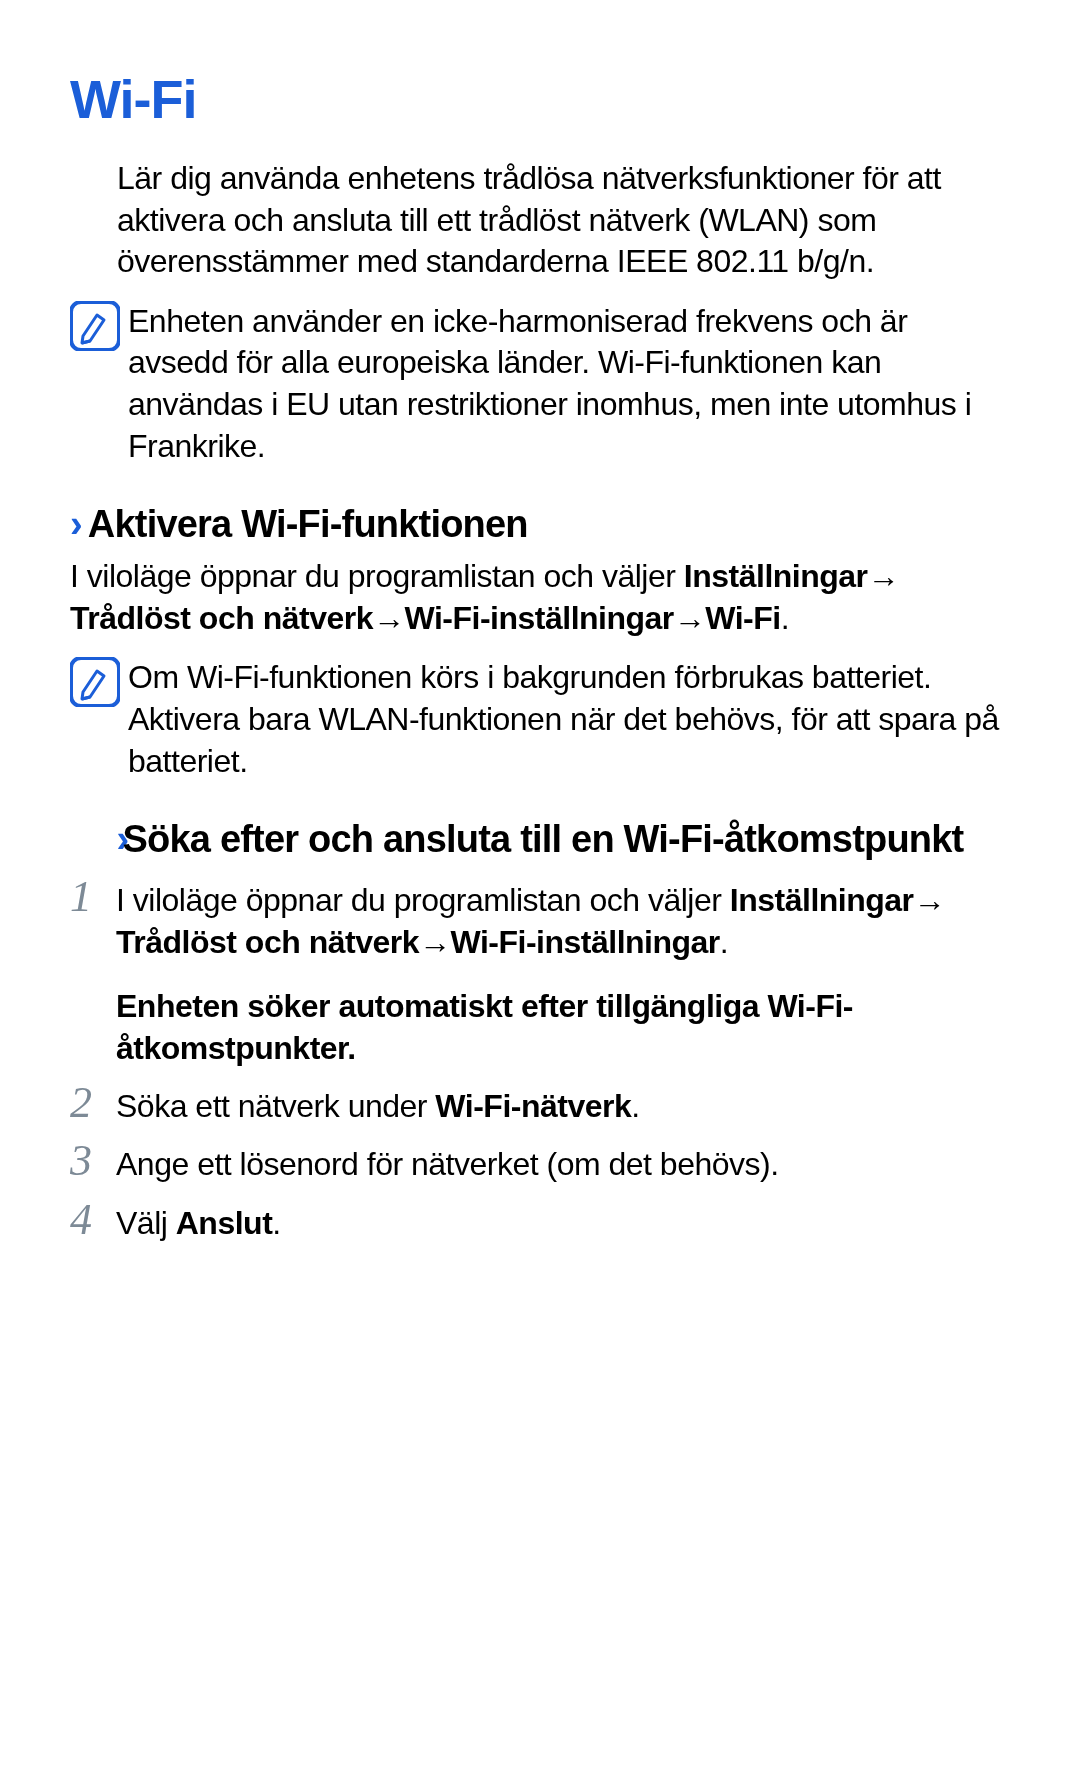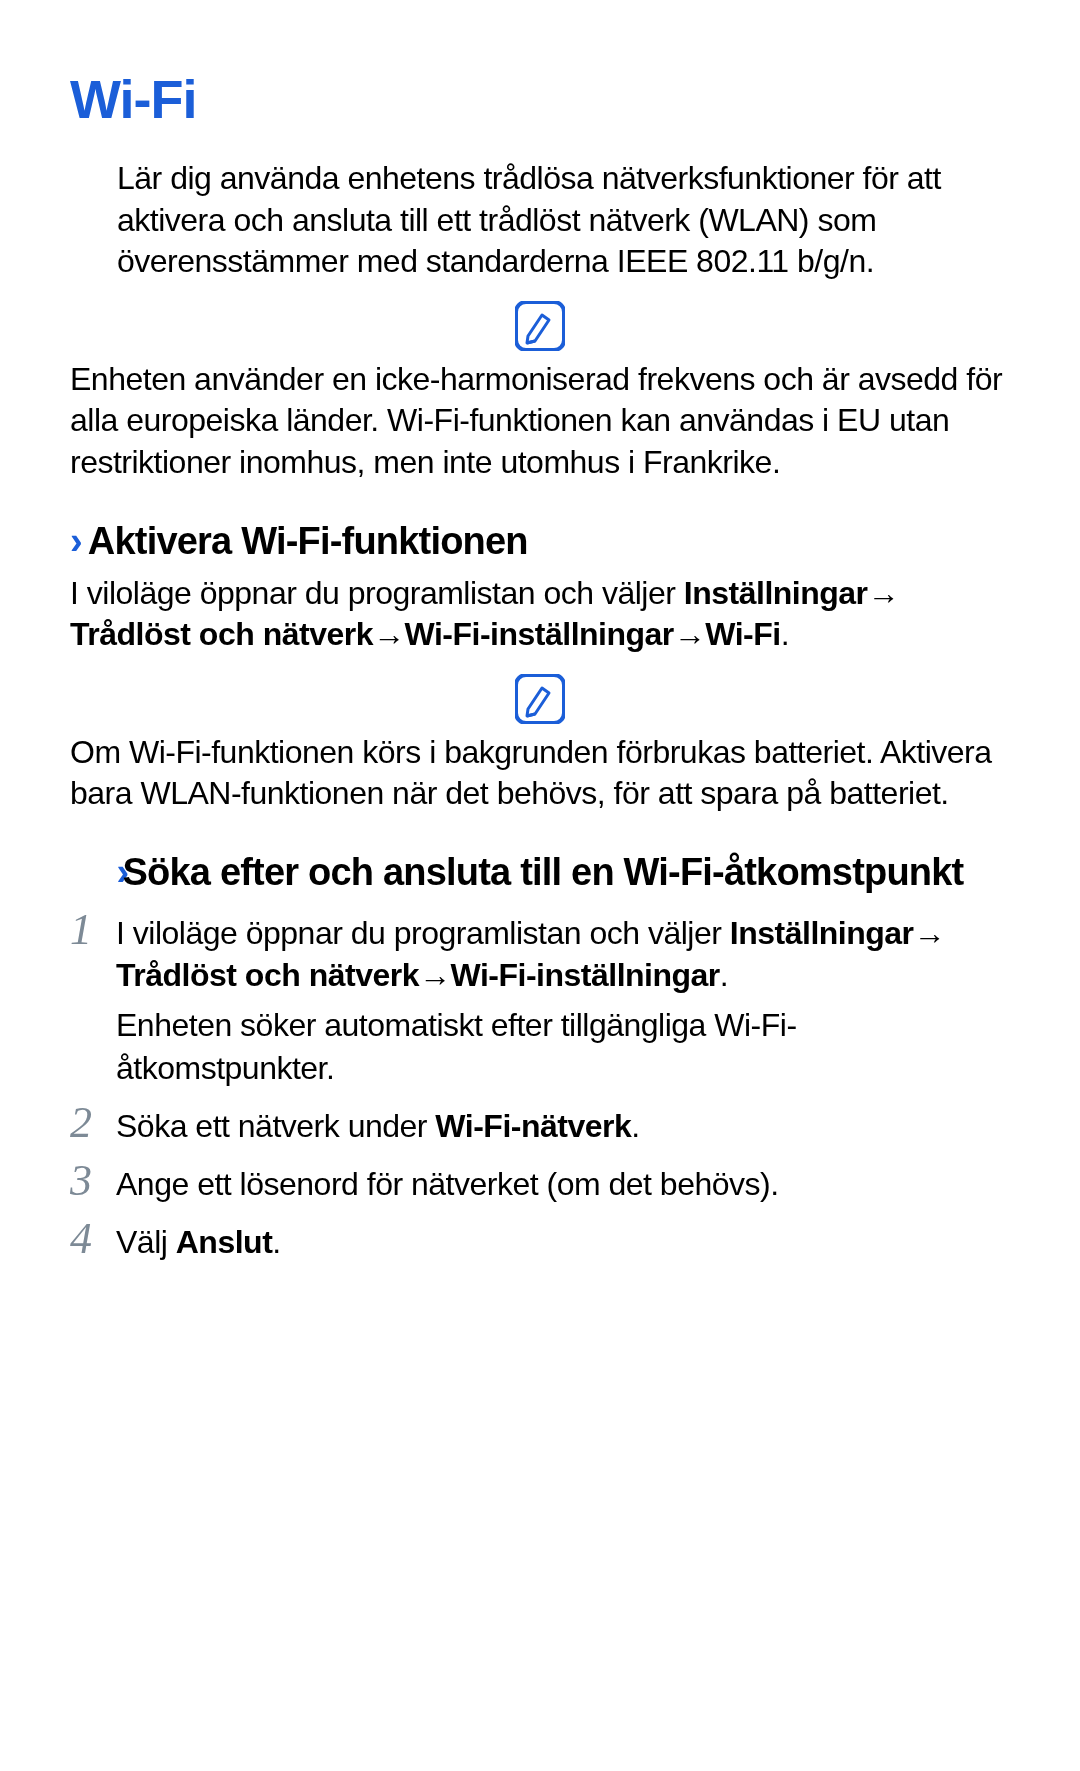--- a/index.html
+++ b/index.html
@@ -22,24 +22,23 @@
     line-height: 1.3;
     margin-bottom: 8px;
     font-weight: 400;
     letter-spacing: -0.5px;
     margin-left: 47px;
   }
   p.body + p.body { margin-top: 6px; }
 
   .note {
     display: flex;
-    align-items: center;
+    align-items: flex-start;
     margin-top: 18px;
     margin-bottom: 36px;
-    flex-direction: column;
   }
   .note .icon-col {
     flex: 0 0 58px;
     display: flex;
     justify-content: flex-start;
   }
   .note .note-text {
     flex: 1;
     font-size: 32px;
     line-height: 1.3;
@@ -91,21 +90,22 @@
   }
   ol.steps li .step-text {
     flex: 1;
     font-size: 32px;
     line-height: 1.32;
     padding-top: 4px;
     letter-spacing: -0.5px;
   }
   ol.steps li .step-text .sub {
     display: block;
-    margin-top: 8px;
+    margin-top: 21px;
+    font-weight: bold;
   }
 
   .footer {
     position: absolute;
     bottom: 34px;
     left: 0;
     width: 100%;
     text-align: center;
   }
   .footer .section-name {

